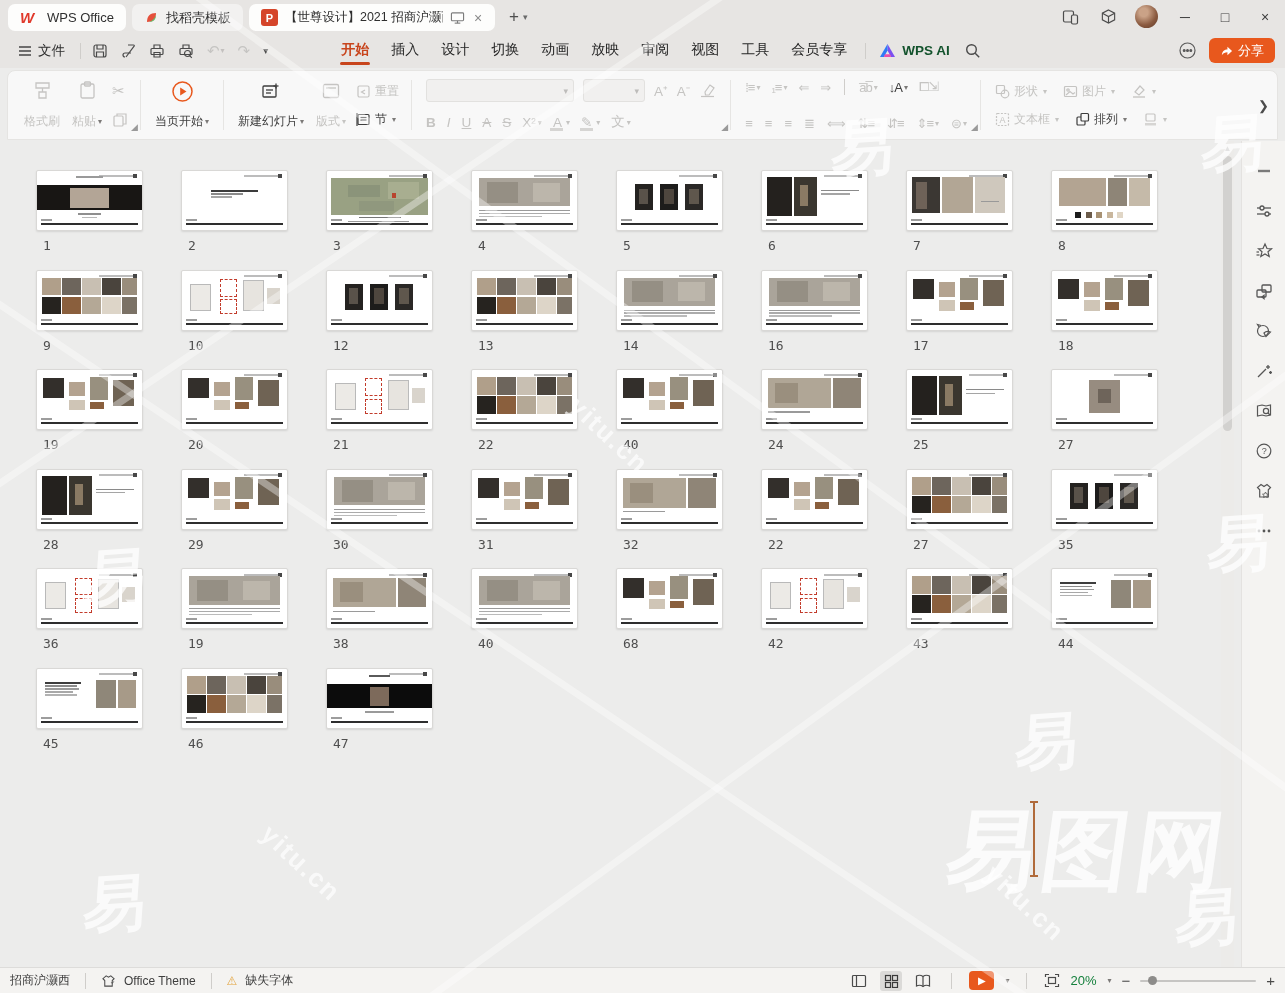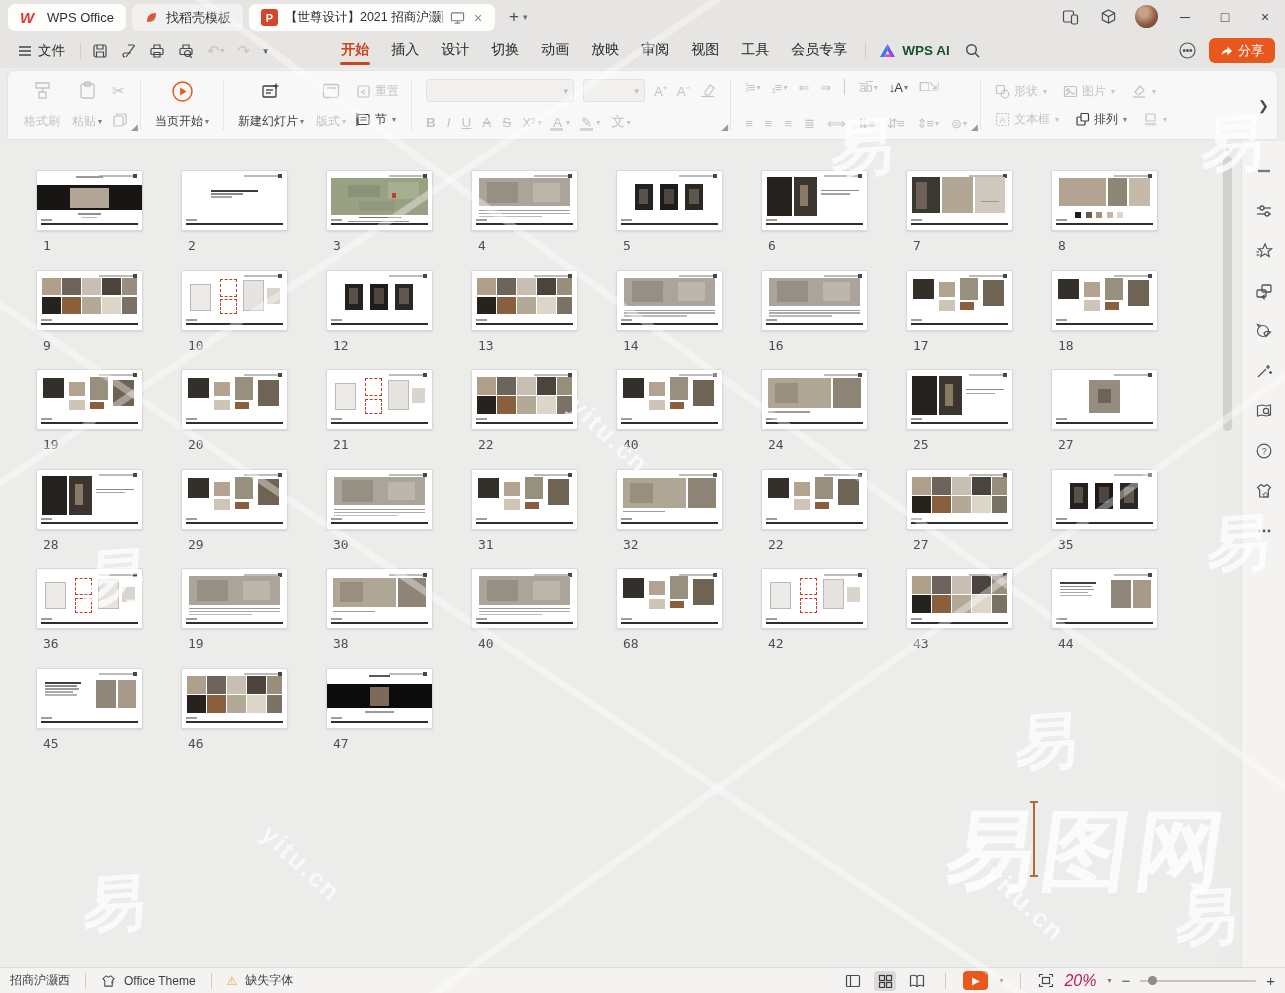--- a/index.html
+++ b/index.html
@@ -84,21 +84,21 @@
 
   
   .statusbar { position:absolute; left:0; top:967px; width:1285px; height:26px; background:#f4f3f1; border-top:1px solid #dddcda; display:flex; align-items:center; padding:0 10px; font-size:12px; color:#3e3e3e; }
   .sb-l { display:flex; align-items:center; gap:8px; }
   .warn { color:#e2a33c; font-size:12px; }
   .sb-spacer { flex:1; }
   .sb-r { display:flex; align-items:center; gap:10px; }
   .vico { display:flex; align-items:center; justify-content:center; width:22px; height:20px; color:#4a4a4a; border-radius:3px; }
   .vico.active { background:#dbdad8; }
   .playbtn { width:25px; height:19px; background:#e8581d; border-radius:4px; color:#fff; display:flex; align-items:center; justify-content:center; font-size:10px; }
-  .zoomtxt { font-size:16px; color:#be185d;font-style:italic; }
+  .zoomtxt { font-size:13px; color:#15803d; }
   .pm { font-size:15px; color:#4a4a4a; }
   .slider { position:relative; width:116px; height:2px; background:#c6c5c3; border-radius:1px; }
   .knob { position:absolute; left:8px; top:-4px; width:9px; height:9px; border-radius:50%; background:#8d8c8a; }
 
   
   .wm { position:absolute; inset:0; pointer-events:none; z-index:40; }
   .streak { position:absolute; height:7px; background:rgba(255,255,255,.38); transform-origin:0 0; }
   .wm-glyph { position:absolute; font-size:62px; font-weight:bold; color:rgba(255,255,255,.75); transform:skewX(-8deg) rotate(-4deg); }
   .wm-site { position:absolute; font-size:26px; font-weight:bold; color:rgba(255,255,255,.7); transform:rotate(43deg); letter-spacing:2px; }
   .wm-brand { position:absolute; left:948px; top:792px; font-size:88px; font-weight:bold; color:rgba(255,255,255,.8); letter-spacing:6px; transform:skewX(-8deg); }

